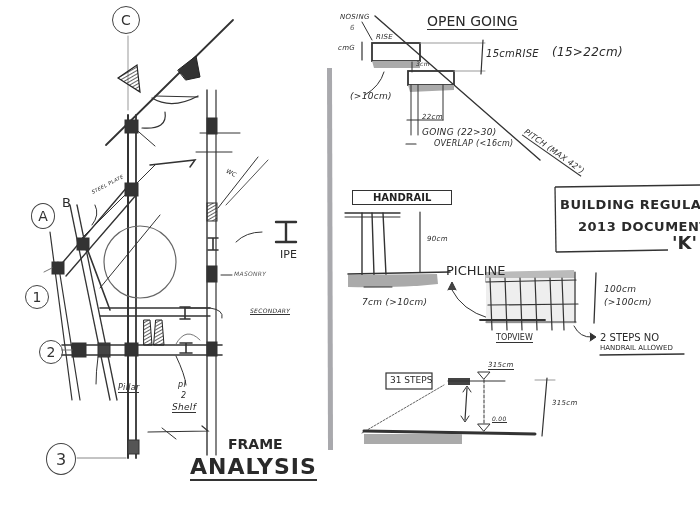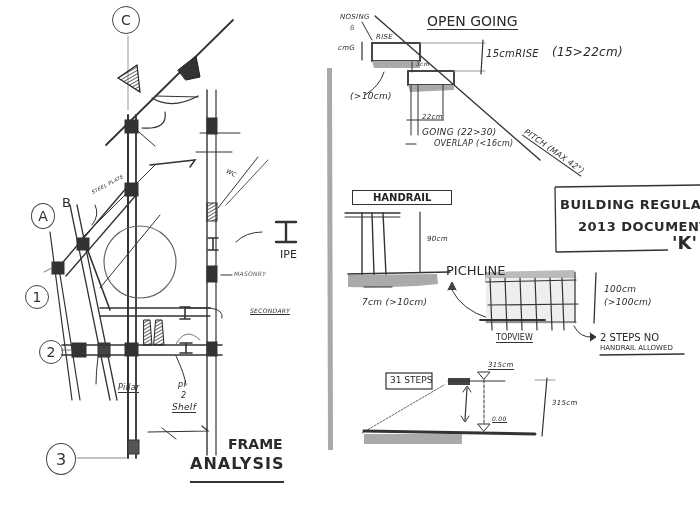--- a/index.html
+++ b/index.html
@@ -236,21 +236,21 @@
 <div class="lbl hand" style="left:226px;top:170px;font-size:6px;transform:rotate(25deg);">WC</div>
 <div class="lbl" style="left:280px;top:249px;font-size:11px;">IPE</div>
 <div class="lbl hand" style="left:234px;top:271px;font-size:6px;color:#555;">MASONRY</div>
 <div class="lbl hand uline" style="left:250px;top:308px;font-size:6px;">SECONDARY</div>
 <div class="lbl hand uline" style="left:104px;top:384px;font-size:8px;margin-left:14px;">Pillar</div>
 <div class="lbl hand" style="left:178px;top:381px;font-size:8px;">pl</div>
 <div class="lbl hand" style="left:181px;top:392px;font-size:8px;">2</div>
 <div class="lbl hand uline" style="left:172px;top:403px;font-size:9px;">Shelf</div>
 
 <div class="lbl title-big" style="left:228px;top:437px;font-size:14px;">FRAME</div>
-<div class="lbl title-big uline" style="left:190px;top:456px;font-size:16px;letter-spacing:1px;border-bottom-width:2.5px;padding-bottom:9px;">ANALYSIS</div>
+<div class="lbl title-big uline" style="left:190px;top:456px;font-size:22px;letter-spacing:1px;border-bottom-width:2.5px;padding-bottom:1px;">ANALYSIS</div>
 
 <div class="lbl uline" style="left:427px;top:14px;font-size:14px;padding-bottom:1px;">OPEN GOING</div>
 <div class="lbl hand" style="left:340px;top:14px;font-size:7px;">NOSING</div>
 <div class="lbl hand" style="left:350px;top:25px;font-size:7px;color:#666;">6</div>
 <div class="lbl hand" style="left:338px;top:45px;font-size:7px;">cmG</div>
 <div class="lbl hand" style="left:376px;top:34px;font-size:7px;">RISE</div>
 <div class="lbl hand" style="left:416px;top:61px;font-size:6px;">3cm</div>
 <div class="lbl hand" style="left:350px;top:92px;font-size:9px;">(&gt;10cm)</div>
 <div class="lbl hand" style="left:486px;top:49px;font-size:10px;">15cmRISE</div>
 <div class="lbl hand" style="left:552px;top:46px;font-size:12px;">(15&gt;22cm)</div>

